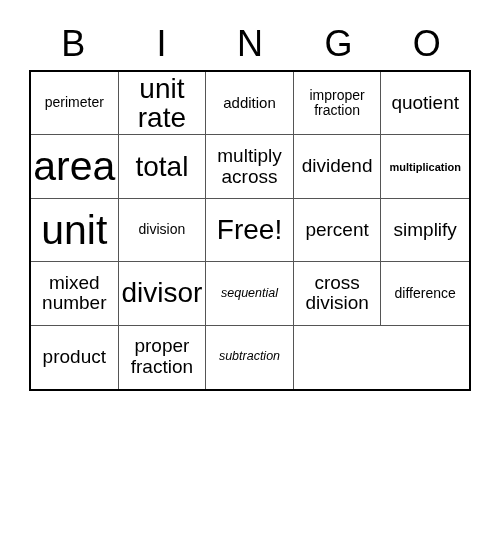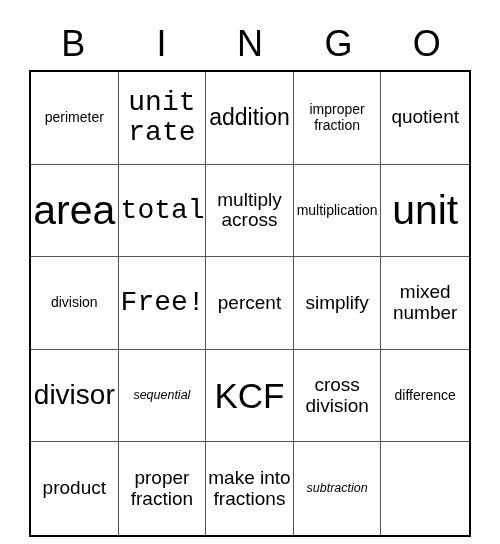--- a/index.html
+++ b/index.html
@@ -43,21 +43,21 @@
     color: #000000;
     user-select: none;
   }
 
   
   #bingo-grid {
     position: absolute;
     left: 29px;
     top: 70px;
     width: 442px;
-    height: 467px;
+    height: 321px;
     box-sizing: border-box;
     border: 2px solid #000000;
     display: grid;
     grid-template-columns: repeat(5, 1fr);
     grid-template-rows: repeat(5, 1fr);
     background: #ffffff;
   }
 
   .bingo-cell {
     box-sizing: border-box;
@@ -77,27 +77,27 @@
 
   .cell-text {
     display: block;
     width: 100%;
     line-height: 1.04;
     color: #000000;
     word-break: normal;
   }
 
   
-  .fs-xxs  { font-size: 14px; line-height: 1.1; }
+  .fs-xxs  { font-size: 11px; line-height: 1.1; font-weight: bold; }
   .fs-xs   { font-size: 12.5px; line-height: 1.1; font-style: italic; }
   .fs-s    { font-size: 14px; line-height: 1.12; }
   .fs-m    { font-size: 19px; line-height: 1.1; }
-  .fs-ml   { font-size: 23px; line-height: 1.1; }
+  .fs-ml   { font-size: 15px; line-height: 1.1; }
   .fs-l    { font-size: 28px; line-height: 1.08; }
-  .fs-xl   { font-size: 28px; line-height: 1.06; font-family: Liberation Mono, monospace; }
+  .fs-xl   { font-size: 28px; line-height: 1.06; }
   .fs-xxl  { font-size: 41px; line-height: 1.04; }
   .fs-huge { font-size: 35px; line-height: 1.02; }
 </style>
 </head>
 <body>
 
 <div id="bingo-card">
 
   <div id="header-row">
     <div class="header-letter">B</div>
@@ -128,20 +128,23 @@
     <div class="bingo-cell">
         <span class="cell-text fs-xxl">area</span>
       </div>
     <div class="bingo-cell">
         <span class="cell-text fs-xl">total</span>
       </div>
     <div class="bingo-cell">
         <span class="cell-text fs-m">multiply across</span>
       </div>
     <div class="bingo-cell">
+        <span class="cell-text fs-m">dividend</span>
+      </div>
+    <div class="bingo-cell">
         <span class="cell-text fs-xxs">multiplication</span>
       </div>
 
     <div class="bingo-cell">
         <span class="cell-text fs-xxl">unit</span>
       </div>
     <div class="bingo-cell">
         <span class="cell-text fs-s">division</span>
       </div>
     <div class="bingo-cell">
@@ -157,36 +160,30 @@
     <div class="bingo-cell">
         <span class="cell-text fs-m">mixed number</span>
       </div>
     <div class="bingo-cell">
         <span class="cell-text fs-l">divisor</span>
       </div>
     <div class="bingo-cell">
         <span class="cell-text fs-xs">sequential</span>
       </div>
     <div class="bingo-cell">
-        <span class="cell-text fs-huge">KCF</span>
-      </div>
-    <div class="bingo-cell">
         <span class="cell-text fs-m">cross division</span>
       </div>
 
     <div class="bingo-cell">
         <span class="cell-text fs-s">difference</span>
       </div>
     <div class="bingo-cell">
         <span class="cell-text fs-m">product</span>
       </div>
     <div class="bingo-cell">
         <span class="cell-text fs-m">proper fraction</span>
       </div>
     <div class="bingo-cell">
-        <span class="cell-text fs-m">make into fractions</span>
-      </div>
-    <div class="bingo-cell">
         <span class="cell-text fs-xs">subtraction</span>
       </div>
 
   </div>
 </div>
 
 </body></html>

